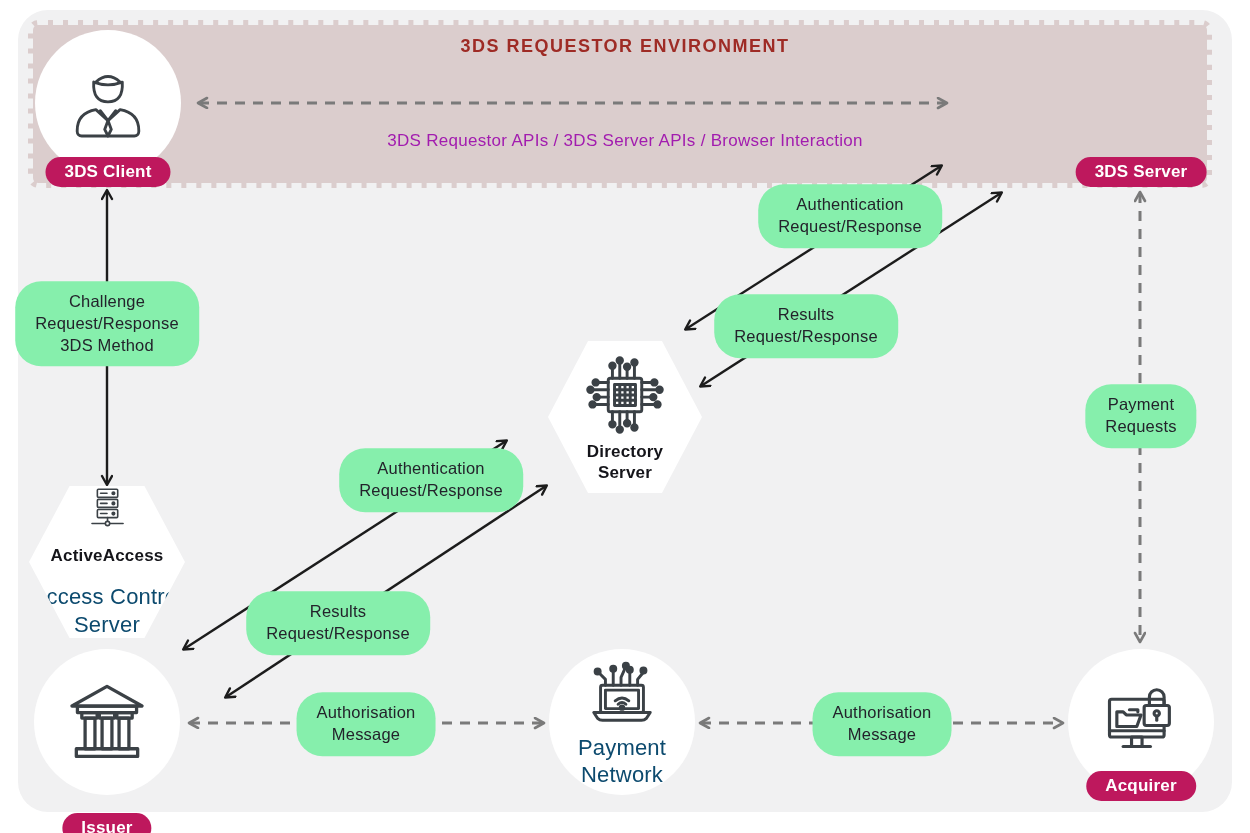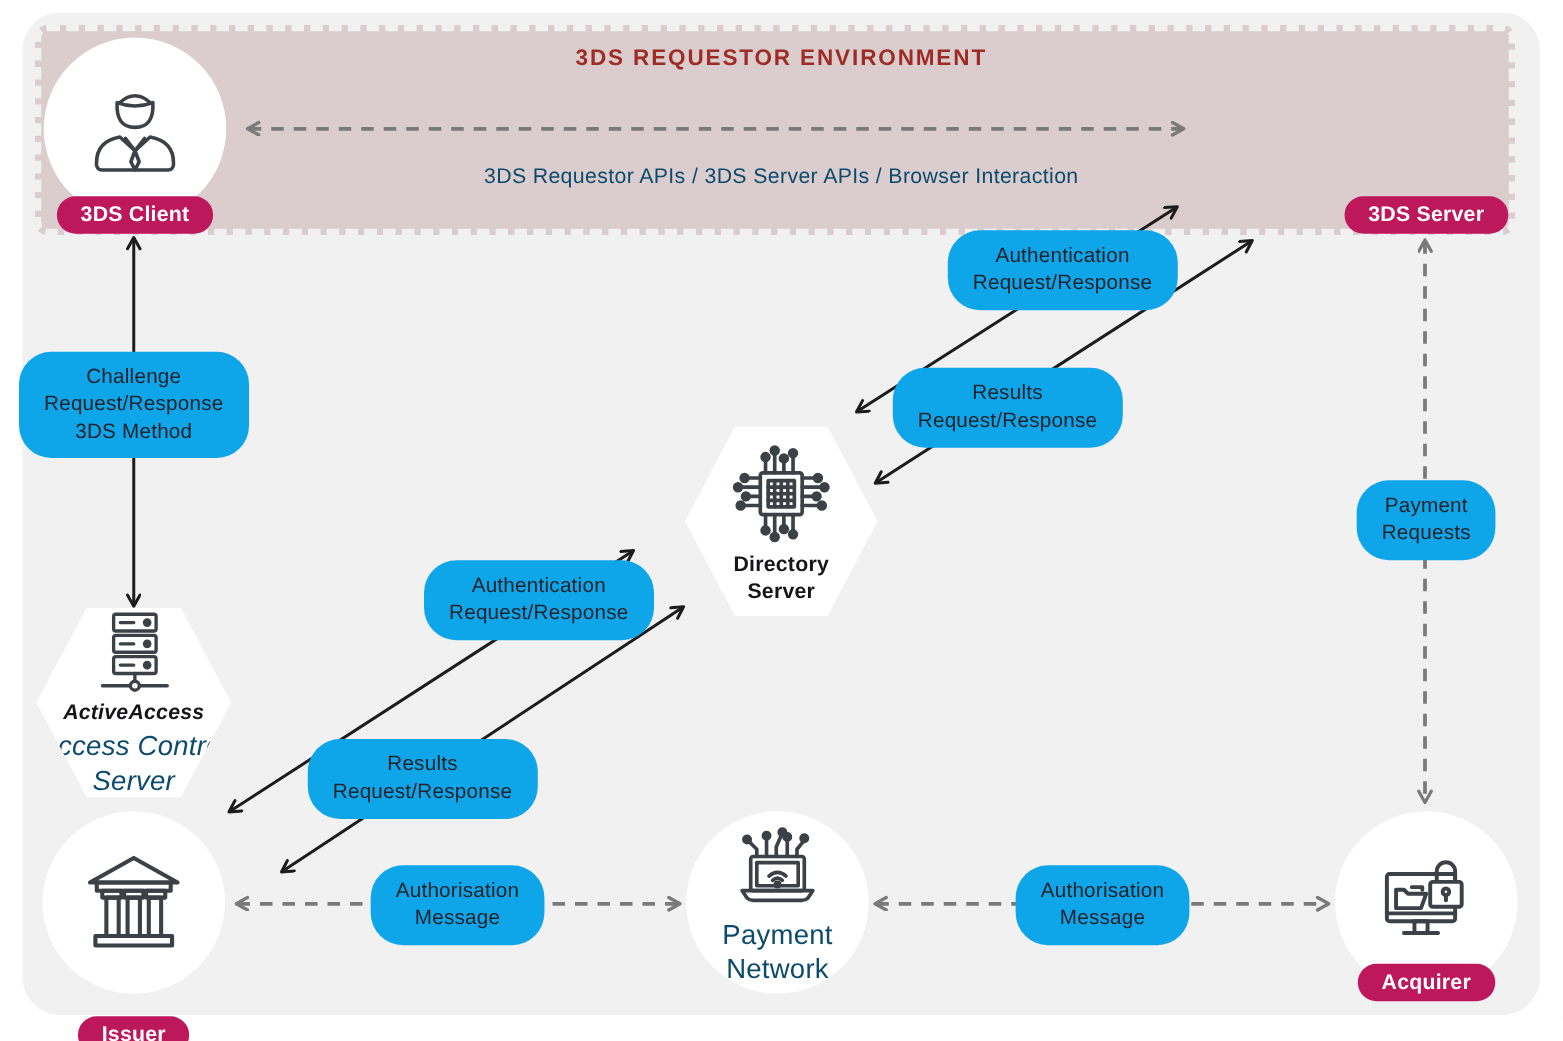--- a/index.html
+++ b/index.html
@@ -3,30 +3,30 @@
 <meta charset="utf-8">
 <style>
   html,body{margin:0;padding:0;background:#ffffff;width:1250px;height:833px;overflow:hidden;
     font-family:"Liberation Sans", sans-serif;}
   .stage{position:relative;width:1250px;height:833px;}
   .canvas{position:absolute;left:18px;top:10px;width:1214px;height:802px;background:#f1f1f2;border-radius:30px;}
   .banner{position:absolute;left:28px;top:20px;width:1184px;height:168px;background:#dbcdcd;
     border:5px dashed #f1f1f2;border-radius:10px;box-sizing:border-box;z-index:2;}
   .banner-title{position:absolute;left:0;right:0;top:36px;text-align:center;font-size:18px;font-weight:700;
     letter-spacing:1.5px;color:#9e2b25;z-index:3;}
-  .banner-sub{position:absolute;left:0;right:0;top:131px;text-align:center;font-size:17px;color:#0c4a6e;
+  .banner-sub{position:absolute;left:0;right:0;top:131px;text-align:center;font-size:17px;color:#a21caf;
     letter-spacing:.3px;z-index:3;}
   .circle{position:absolute;background:#ffffff;border-radius:50%;display:flex;flex-direction:column;
     align-items:center;justify-content:center;z-index:4;text-align:center;}
   .hex{position:absolute;background:#ffffff;display:flex;flex-direction:column;align-items:center;
     justify-content:center;z-index:5;text-align:center;
     clip-path:polygon(26% 0%,74% 0%,100% 50%,74% 100%,26% 100%,0% 50%);}
   .badge{position:absolute;transform:translate(-50%,-50%);background:#be185d;color:#ffffff;font-weight:700;
     font-size:17px;padding:5px 19px;border-radius:18px;z-index:7;white-space:nowrap;letter-spacing:.2px;}
-  .pill{position:absolute;transform:translate(-50%,-50%);background:#0ea5e9;border-radius:26px;
+  .pill{position:absolute;transform:translate(-50%,-50%);background:#86efac;border-radius:26px;
     padding:10px 20px;font-size:16.5px;color:#23232b;text-align:center;white-space:pre-line;
     line-height:1.32;z-index:6;letter-spacing:.2px;}
   .node-name{font-weight:700;font-size:17px;color:#15151a;line-height:1.25;white-space:pre-line;letter-spacing:.2px;}
   .node-sub{font-size:22px;color:#0c4a6e;line-height:1.25;white-space:pre-line;letter-spacing:.2px;}
   .muted-label{font-size:18px;color:#b1abab;line-height:1.25;white-space:pre-line;letter-spacing:.2px;}
   .arrows{position:absolute;left:0;top:0;width:1250px;height:833px;z-index:5;pointer-events:none;}
   svg.icon{display:block;}
 </style>
 </head>
 <body>
@@ -95,21 +95,21 @@
       <path d="M58 30 h10 M58 37 h15 M58 44 h9 M58 51 h13"></path>
       <circle cx="70" cy="30" r="2.6" fill="#3b4146"></circle>
         <circle cx="75" cy="37" r="2.6" fill="#3b4146"></circle>
         <circle cx="69" cy="44" r="2.6" fill="#3b4146"></circle>
         <circle cx="73" cy="51" r="2.6" fill="#3b4146"></circle>
     </svg>
     <div class="node-name">Directory
 Server</div>
   </div>
 
-  <div class="hex" style="left:29px;top:486px;width:156px;height:152px;gap:3px;font-style:italic;">
+  <div class="hex" style="left:29px;top:486px;width:156px;height:152px;gap:17px;">
     <svg class="icon" width="74" height="72" viewBox="0 0 80 78" fill="none" stroke="#3b4146" stroke-width="3" stroke-linecap="round" stroke-linejoin="round">
       <rect x="22" y="6" width="38" height="15" rx="2"></rect>
       <rect x="22" y="25" width="38" height="15" rx="2"></rect>
       <rect x="22" y="44" width="38" height="15" rx="2"></rect>
       <line x1="28" y1="13.5" x2="40" y2="13.5"></line>
         <circle cx="52" cy="13.5" r="2.4" fill="#3b4146"></circle>
       <line x1="28" y1="32.5" x2="40" y2="32.5"></line>
         <circle cx="52" cy="32.5" r="2.4" fill="#3b4146"></circle>
       <line x1="28" y1="51.5" x2="40" y2="51.5"></line>
         <circle cx="52" cy="51.5" r="2.4" fill="#3b4146"></circle>

